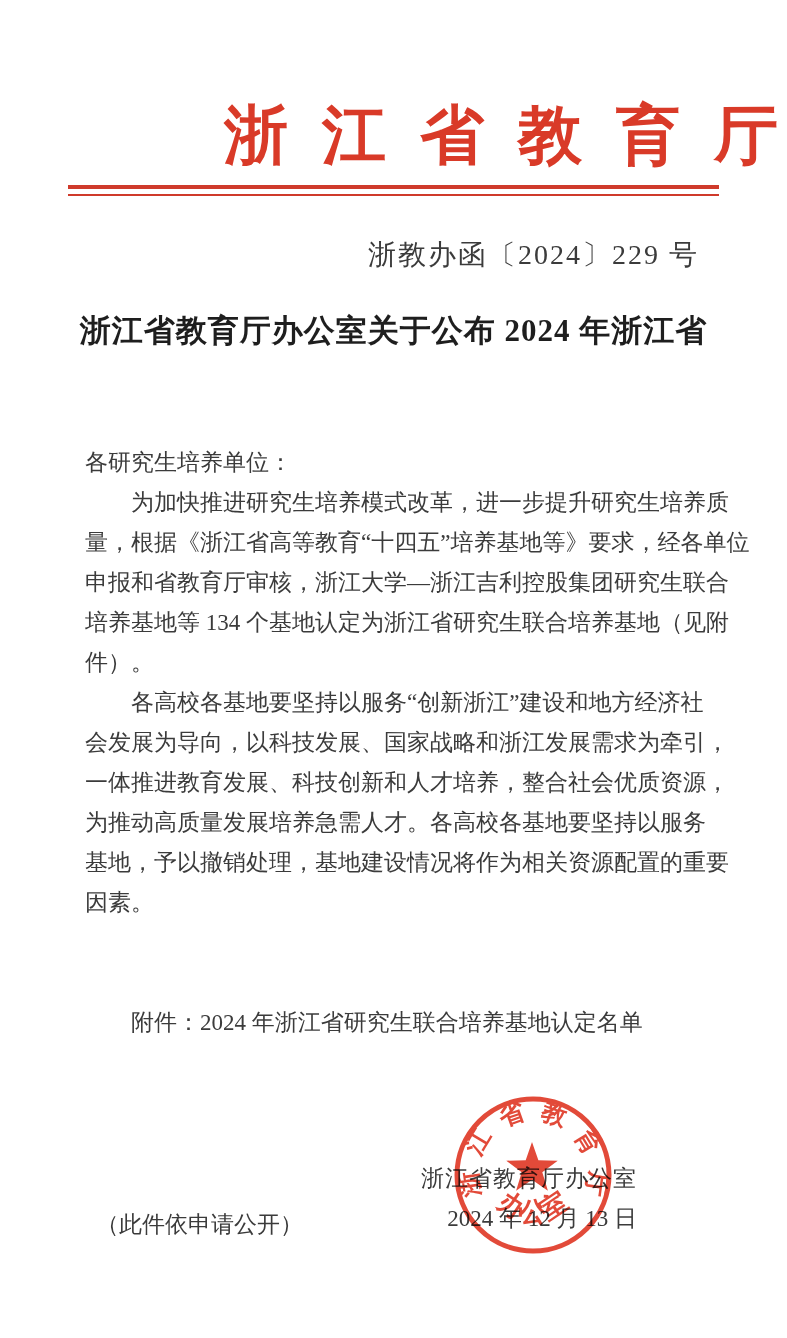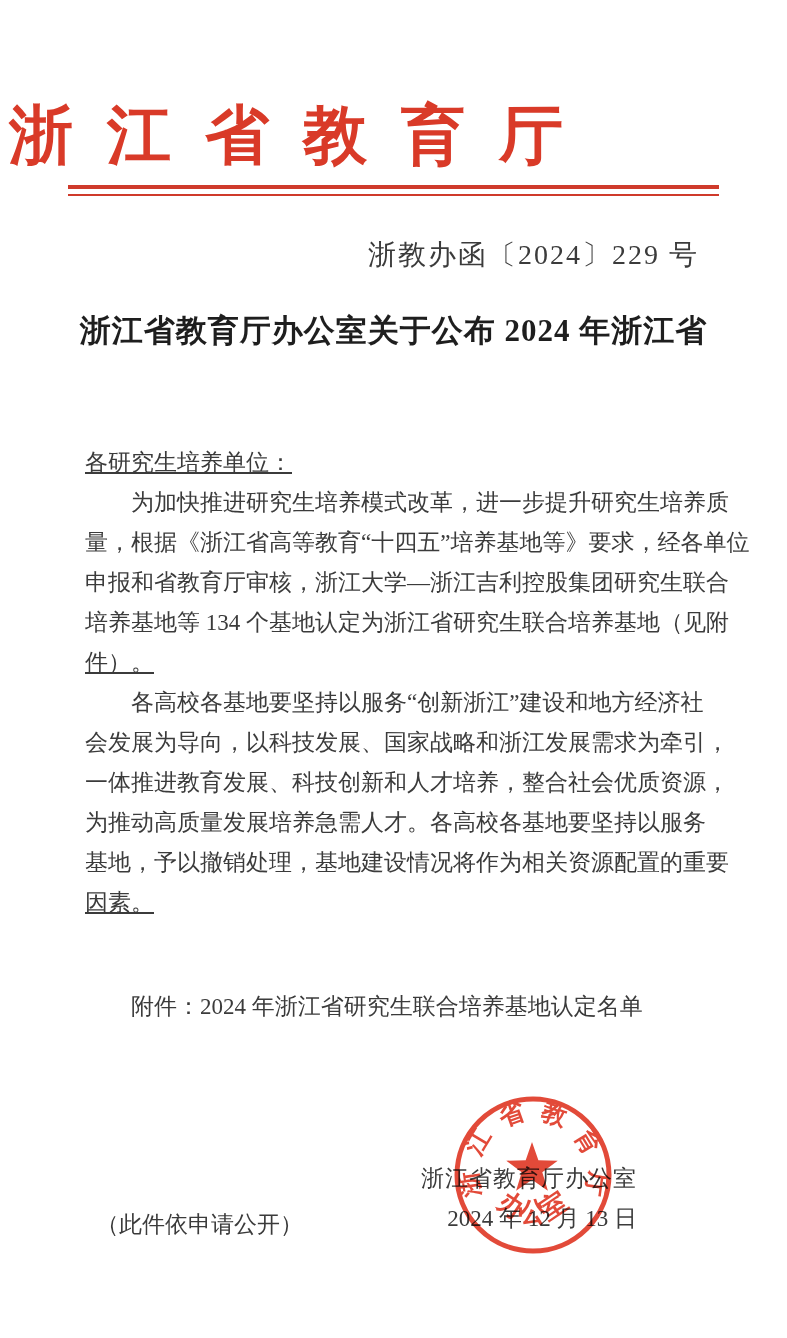--- a/index.html
+++ b/index.html
@@ -8,21 +8,21 @@
     width: 787px;
     height: 1338px;
     background: #ffffff;
     overflow: hidden;
     font-family: "Liberation Serif", "DejaVu Serif", serif;
     color: #3b3b3b;
   }
   .agency {
     position: absolute;
     top: 92px; left: 0; right: 0;
-    text-align: left;
+    text-align: right;
     font-size: 64px;
     font-weight: bold;
     letter-spacing: 9px;
     padding-left: 9px;
     color: #d93a28;
     white-space: nowrap;
   }
   .rule-thick {
     position: absolute;
     top: 185px; left: 68px; right: 68px;
@@ -65,24 +65,23 @@
   .jline {
     text-align: justify;
     text-align-last: justify;
     white-space: nowrap;
     height: 40px;
   }
   .pline {
     text-align: left;
     white-space: nowrap;
     height: 40px;
-    text-decoration: underline;
   }
   .attachment-line {
-    margin-top: 64px;
+    margin-top: 80px;
     padding-left: 46px;
     white-space: nowrap;
     height: 40px;
   }
   .sig-org {
     position: absolute;
     top: 1163px; right: 150px;
     font-size: 23px;
     letter-spacing: 1px;
     color: #3b3b3b;

